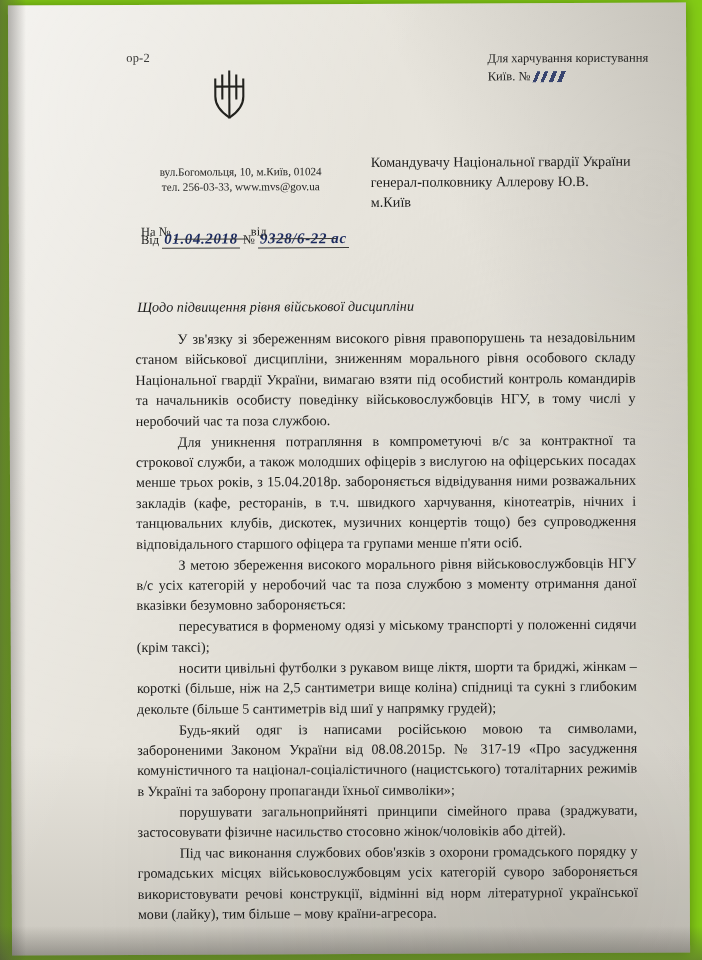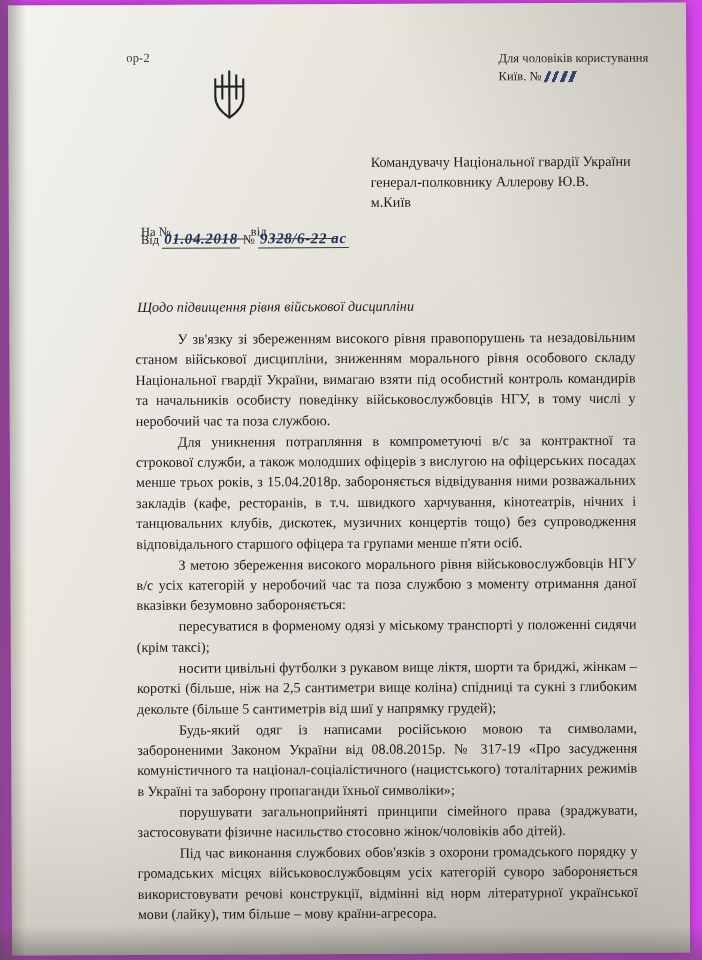--- a/index.html
+++ b/index.html
@@ -12,21 +12,21 @@
     height: 960px;
     overflow: hidden;
     font-family: "Liberation Serif", serif;
   }
 
   
   .scan {
     position: relative;
     width: 702px;
     height: 960px;
-    background: #d946ef;
+    background: #84cc16;
     overflow: hidden;
   }
   .sheet {
     position: absolute;
     left: 10px;
     top: 4px;
     width: 678px;
     height: 950px;
     background: #e7e4dc;
     background-image:
@@ -195,21 +195,21 @@
 </style>
 </head>
 <body>
 
 <div class="scan">
   <div class="sheet">
 
     <div class="code-mark">ор-2</div>
 
     <div class="service-note">
-      <div>Для чоловіків користування</div>
+      <div>Для харчування користування</div>
       <div class="line2">
         <span>Київ. №</span><span class="scribble"></span>
       </div>
     </div>
 
     <div class="emblem">
       <svg width="46" height="56" viewBox="0 0 46 56">
         <g fill="none" stroke="#23231f" stroke-width="2.1">
           <path d="M23 4 L23 52"></path>
           <path d="M9 12 L9 30 Q9 42 23 51"></path>
@@ -217,20 +217,24 @@
           <path d="M16 8 L16 33"></path>
           <path d="M30 8 L30 33"></path>
           <path d="M9 20 L37 20"></path>
         </g>
       </svg>
     </div>
 
     <div class="ministry">
     </div>
 
+    <div class="addr">
+      <div>вул.Богомольця, 10, м.Київ, 01024</div>
+      <div>тел. 256-03-33, www.mvs@gov.ua</div>
+    </div>
 
     <div class="blank-row blank-from">
       <span>Від</span>
       <span class="hw hw-underline">01.04.2018</span>
       <span>№</span>
       <span class="hw hw-underline">9328/6-22 ас</span>
     </div>
 
     <div class="blank-row blank-na">
       <span>На №</span>

